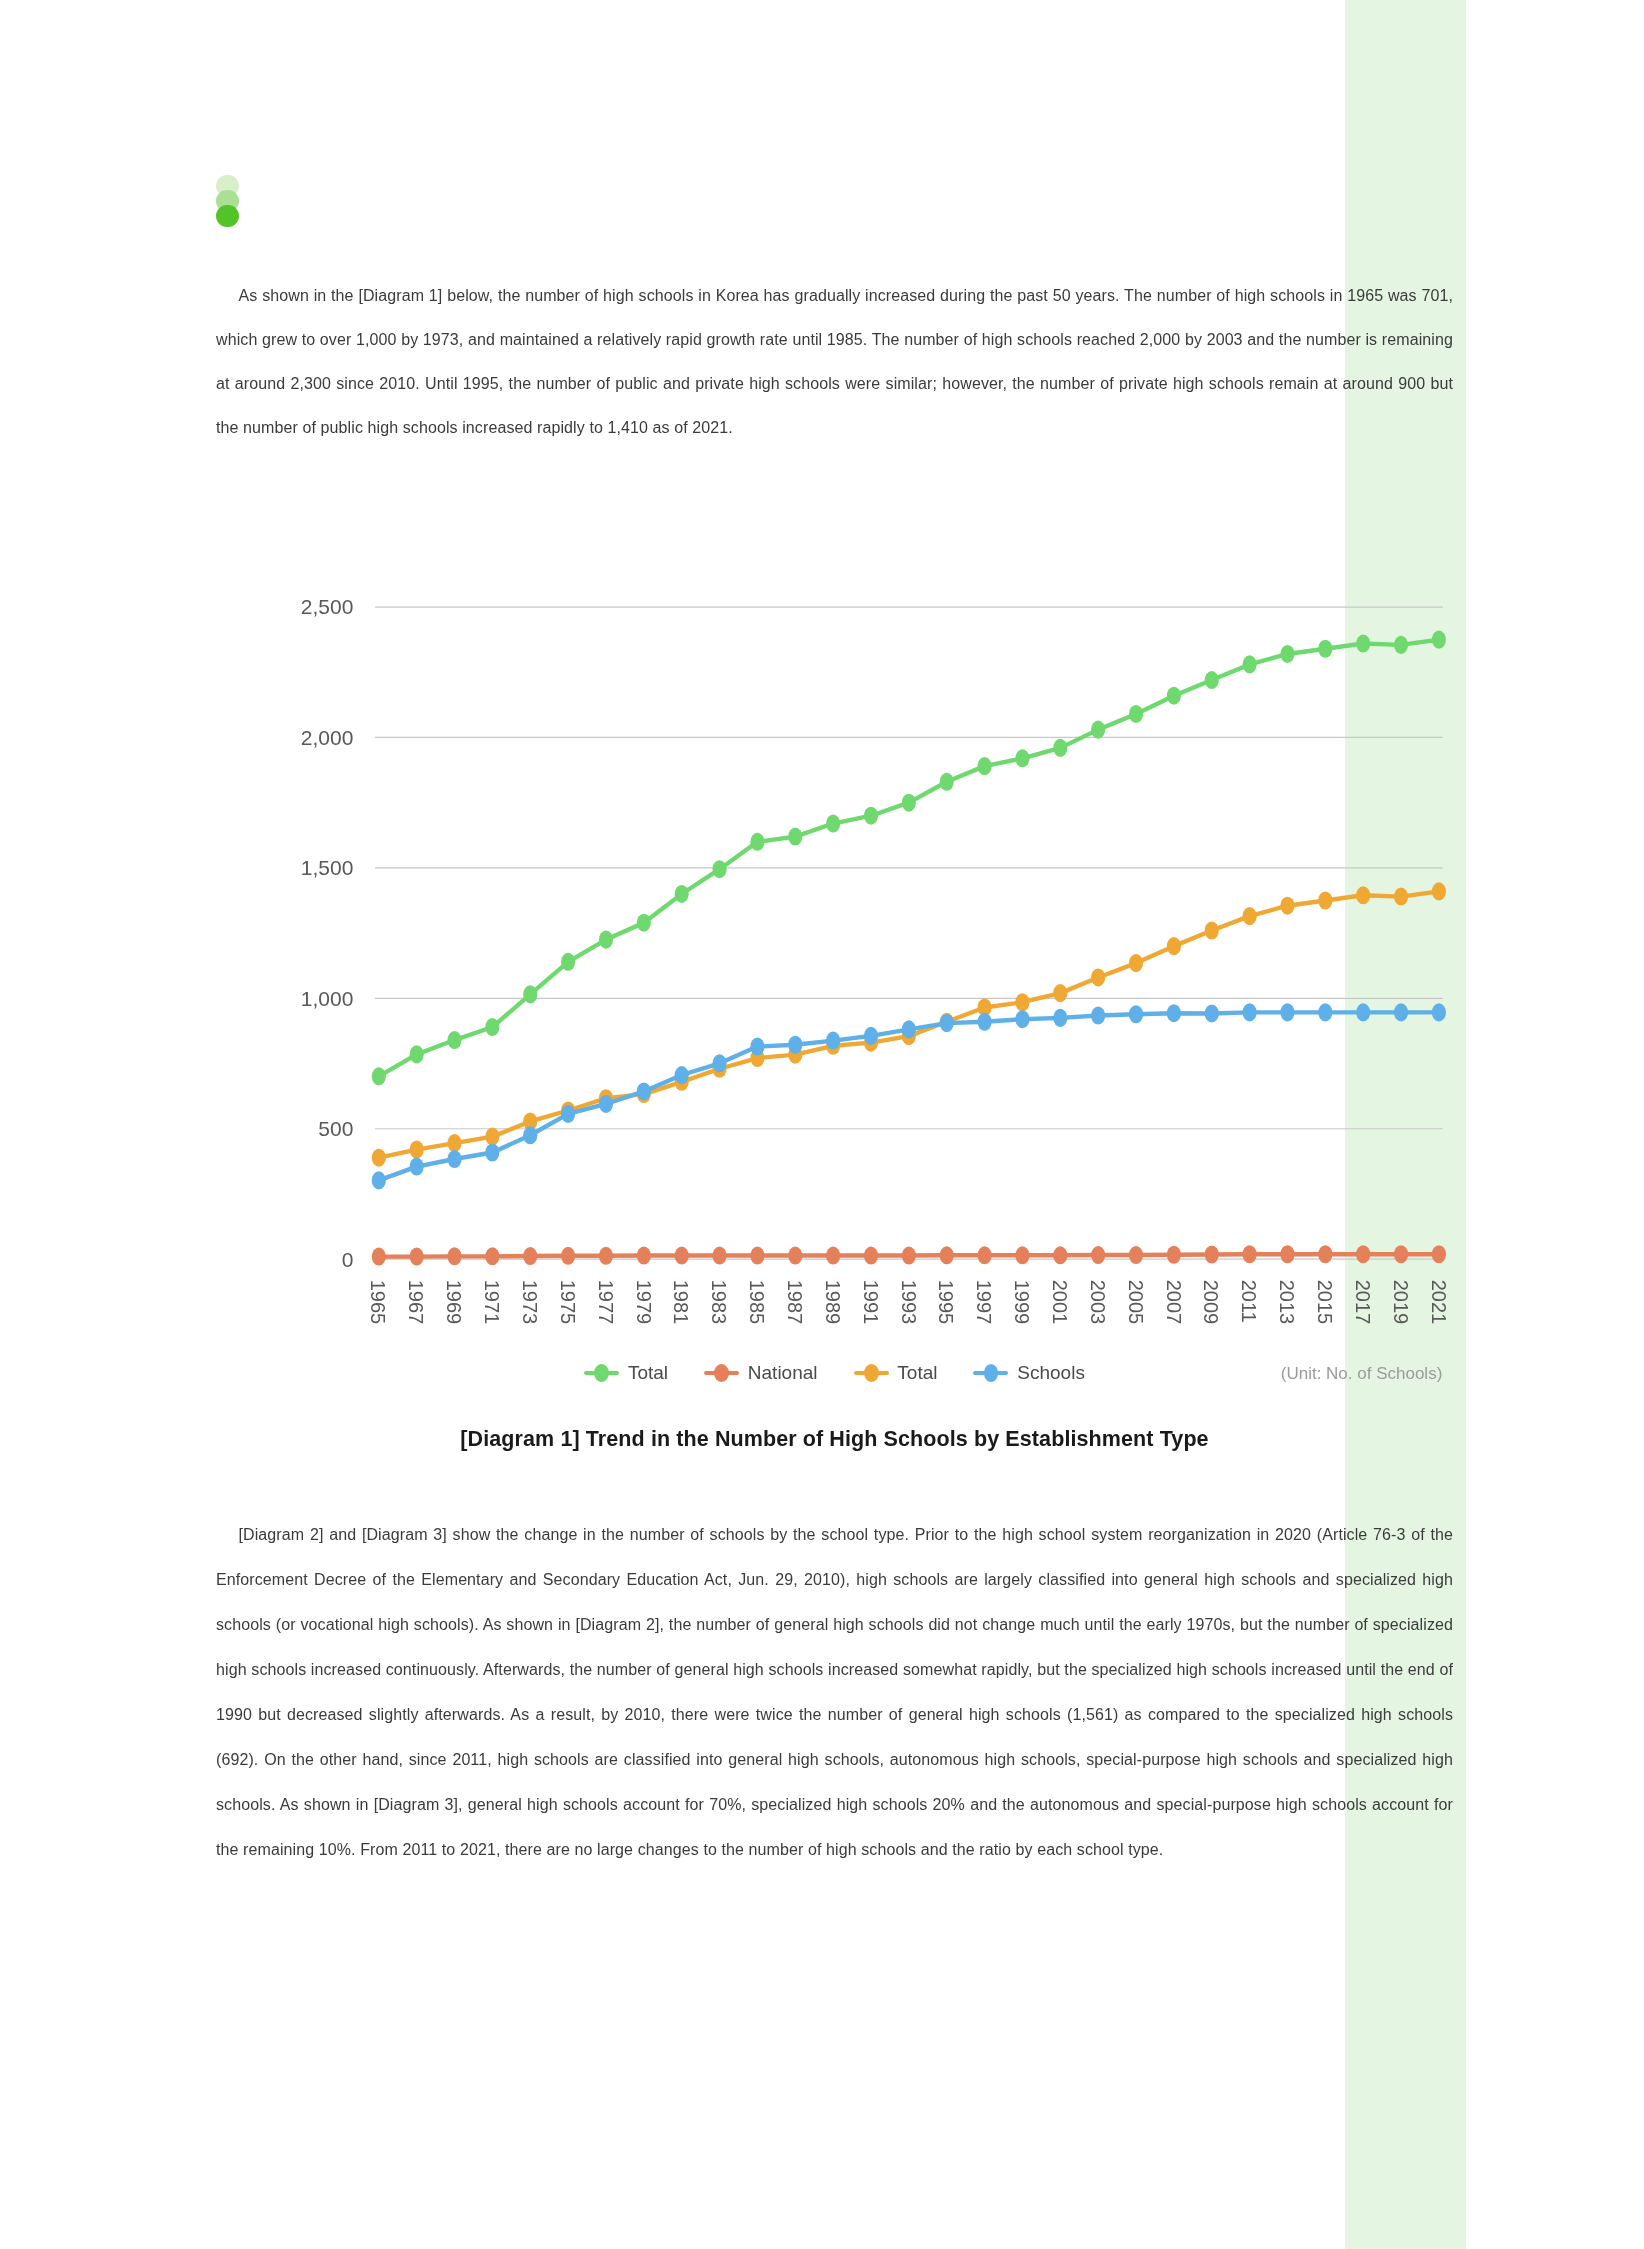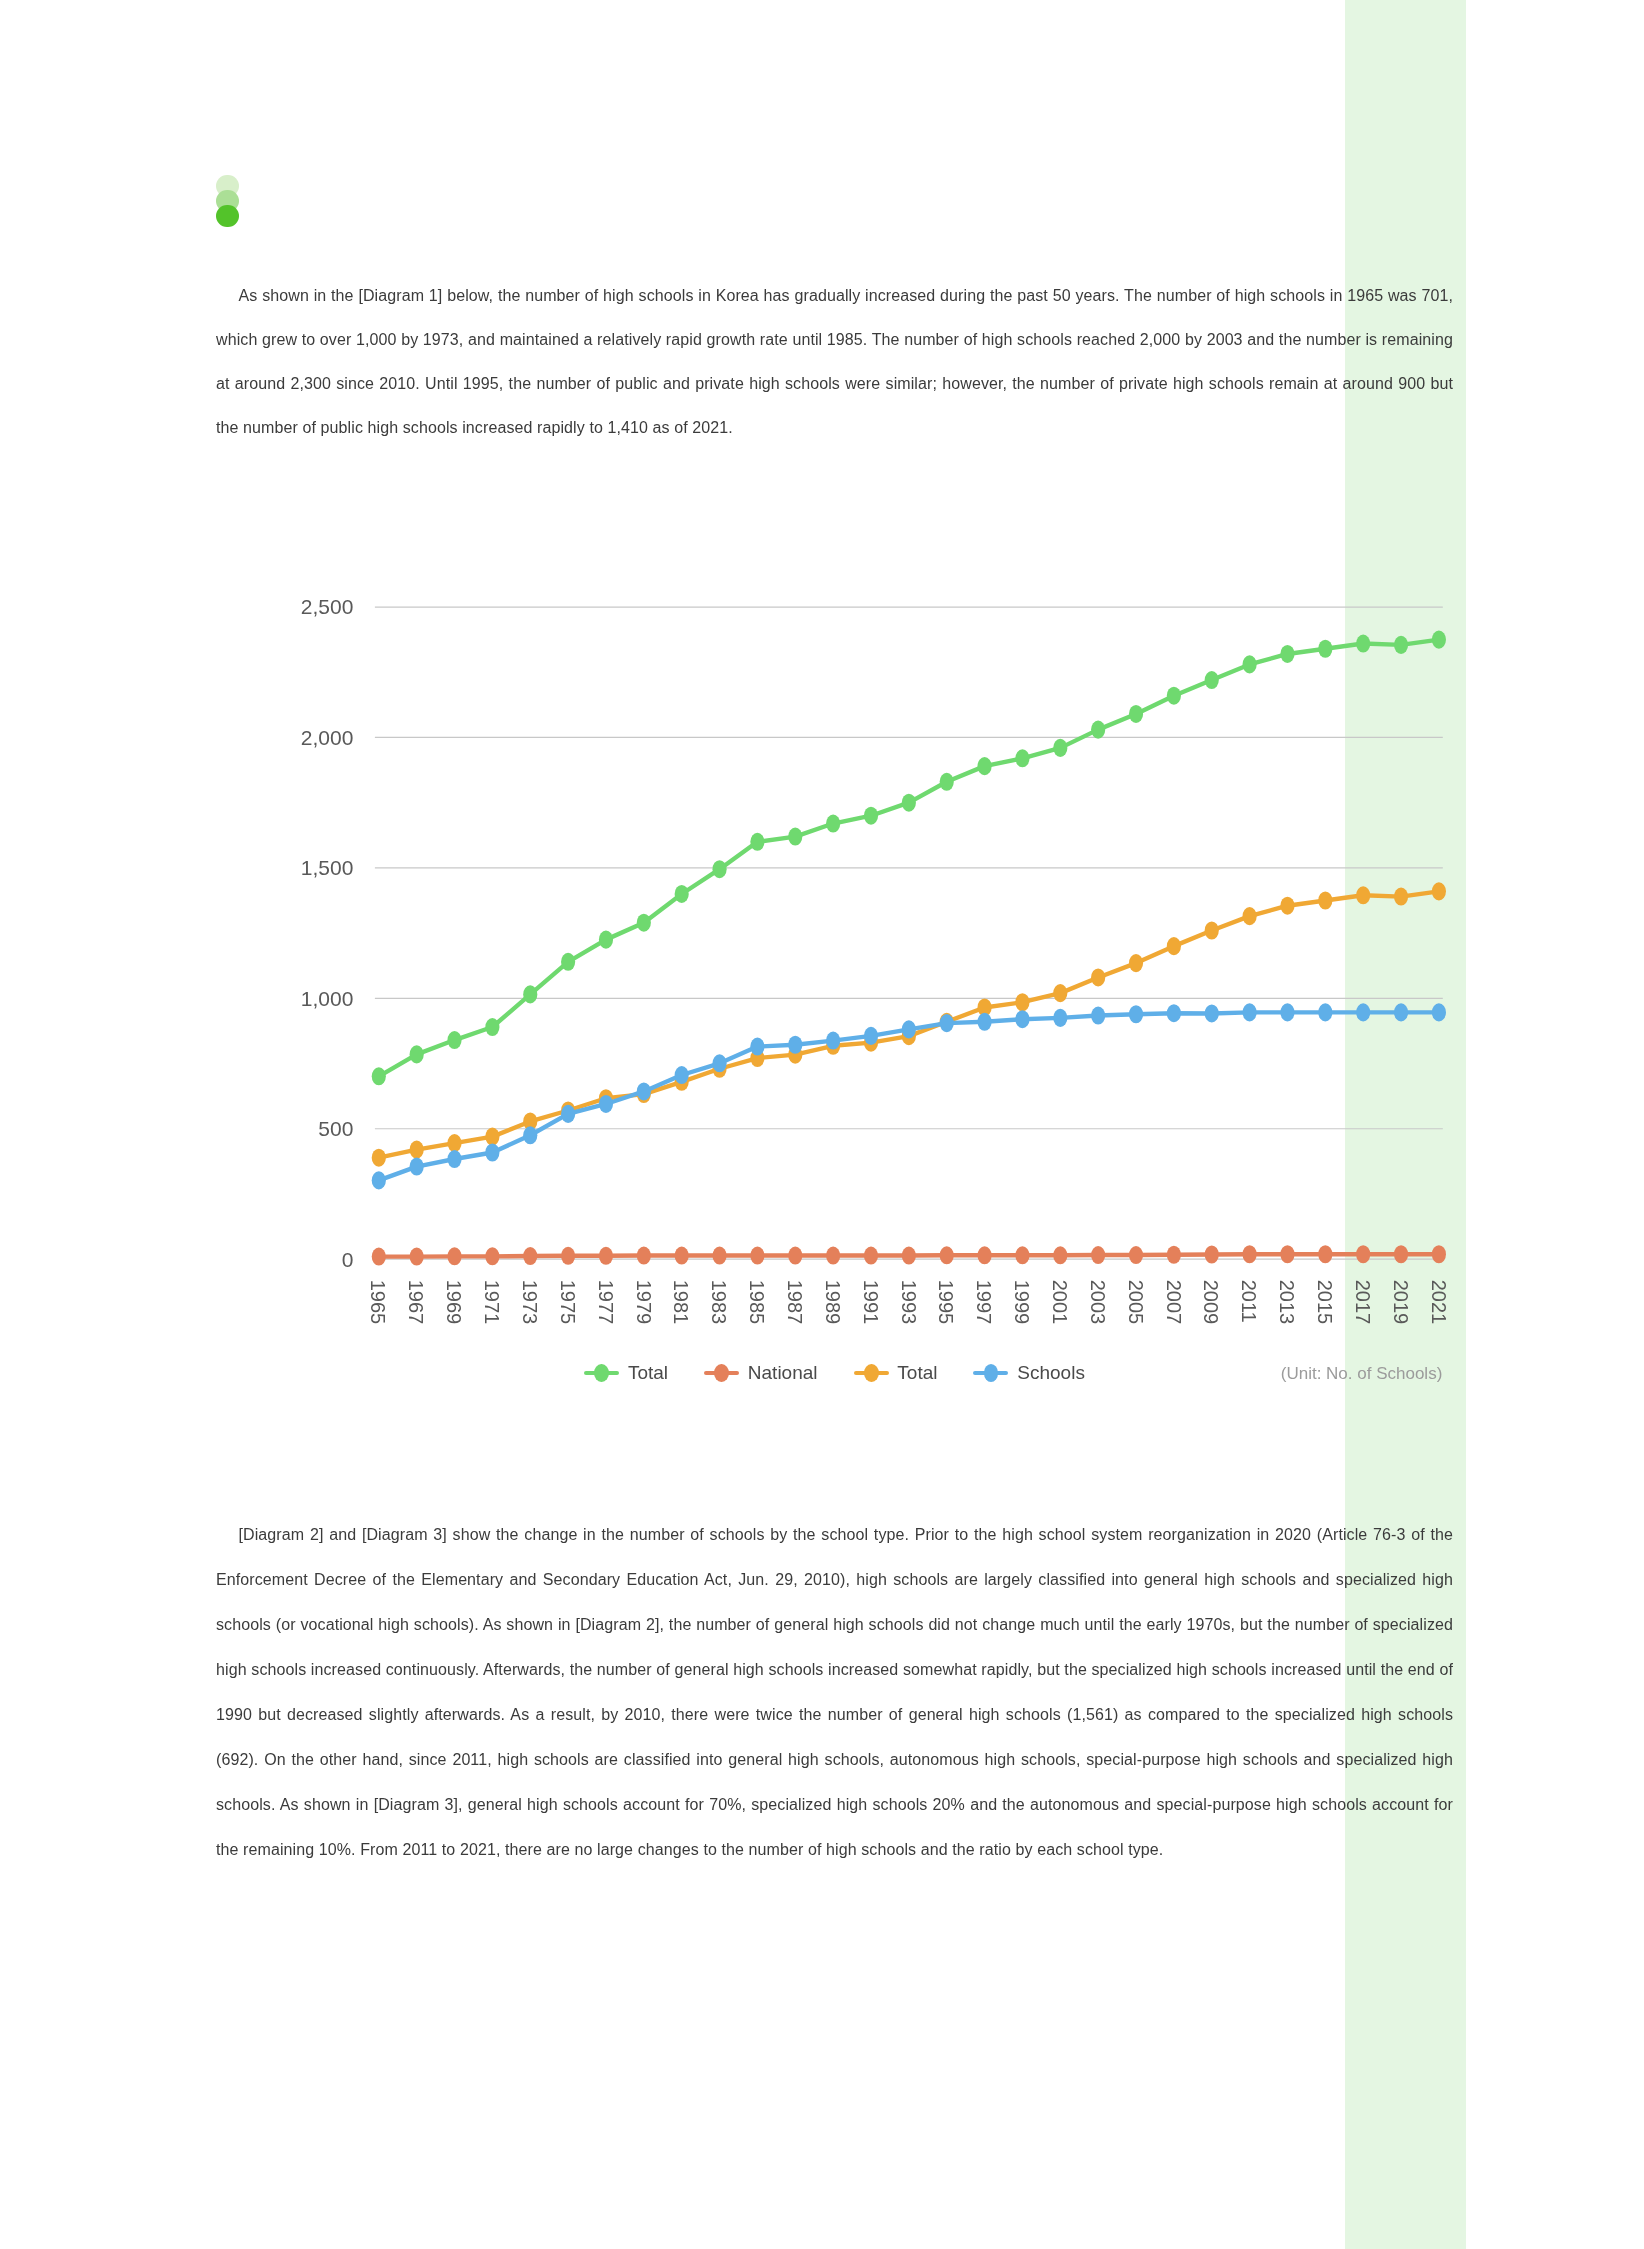--- a/index.html
+++ b/index.html
@@ -258,17 +258,18 @@
         <span class="legend-marker">
             <span class="lg-line" style="background: rgb(95, 175, 232);"></span>
             <span class="lg-dot" style="background: rgb(95, 175, 232);"></span>
           </span>
         <span class="legend-label">Schools</span>
       </div>
     </div>
     <div class="unit-note">(Unit: No. of Schools)</div>
   </div>
 
+  <div class="chart-caption">[Diagram 1] Trend in the Number of High Schools by Establishment Type</div>
 
   <div class="body-par" id="par2">[Diagram 2] and [Diagram 3] show the change in the number of schools by the school type. Prior to the high school system reorganization in 2020 (Article 76-3 of the Enforcement Decree of the Elementary and Secondary Education Act, Jun. 29, 2010), high schools are largely classified into general high schools and specialized high schools (or vocational high schools). As shown in [Diagram 2], the number of general high schools did not change much until the early 1970s, but the number of specialized high schools increased continuously. Afterwards, the number of general high schools increased somewhat rapidly, but the specialized high schools increased until the end of 1990 but decreased slightly afterwards. As a result, by 2010, there were twice the number of general high schools (1,561) as compared to the specialized high schools (692). On the other hand, since 2011, high schools are classified into general high schools, autonomous high schools, special-purpose high schools and specialized high schools. As shown in [Diagram 3], general high schools account for 70%, specialized high schools 20% and the autonomous and special-purpose high schools account for the remaining 10%. From 2011 to 2021, there are no large changes to the number of high schools and the ratio by each school type.</div>
 
 </div>
 
 
 </body></html>

